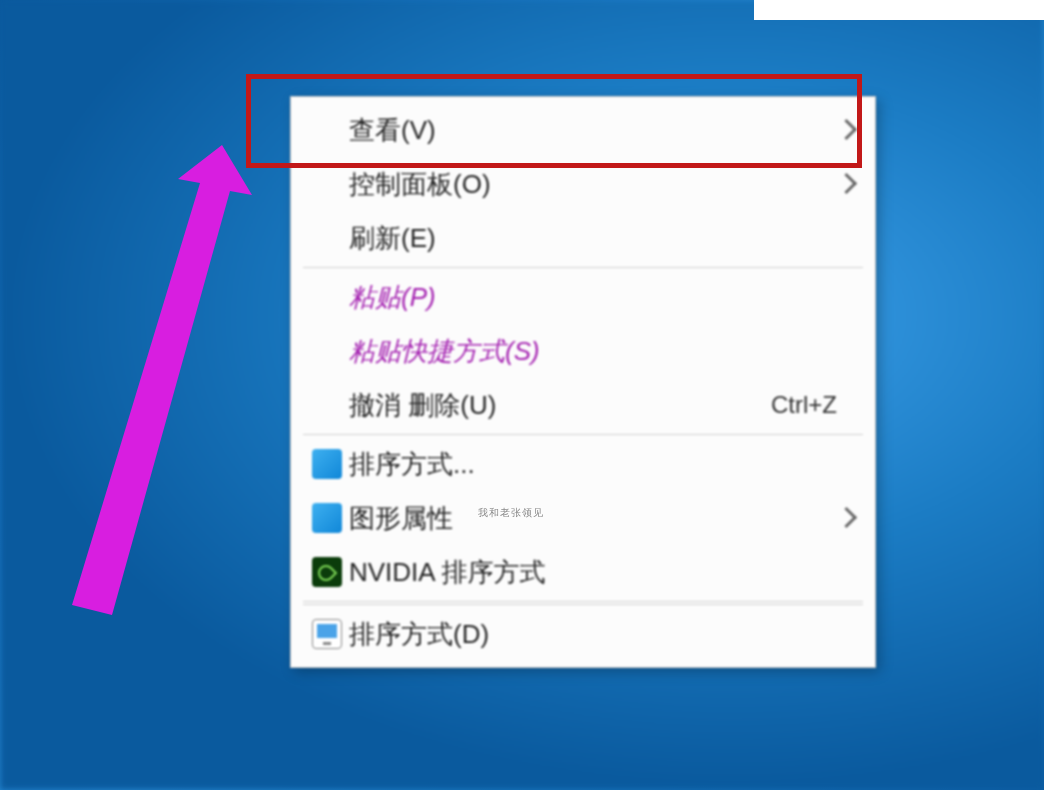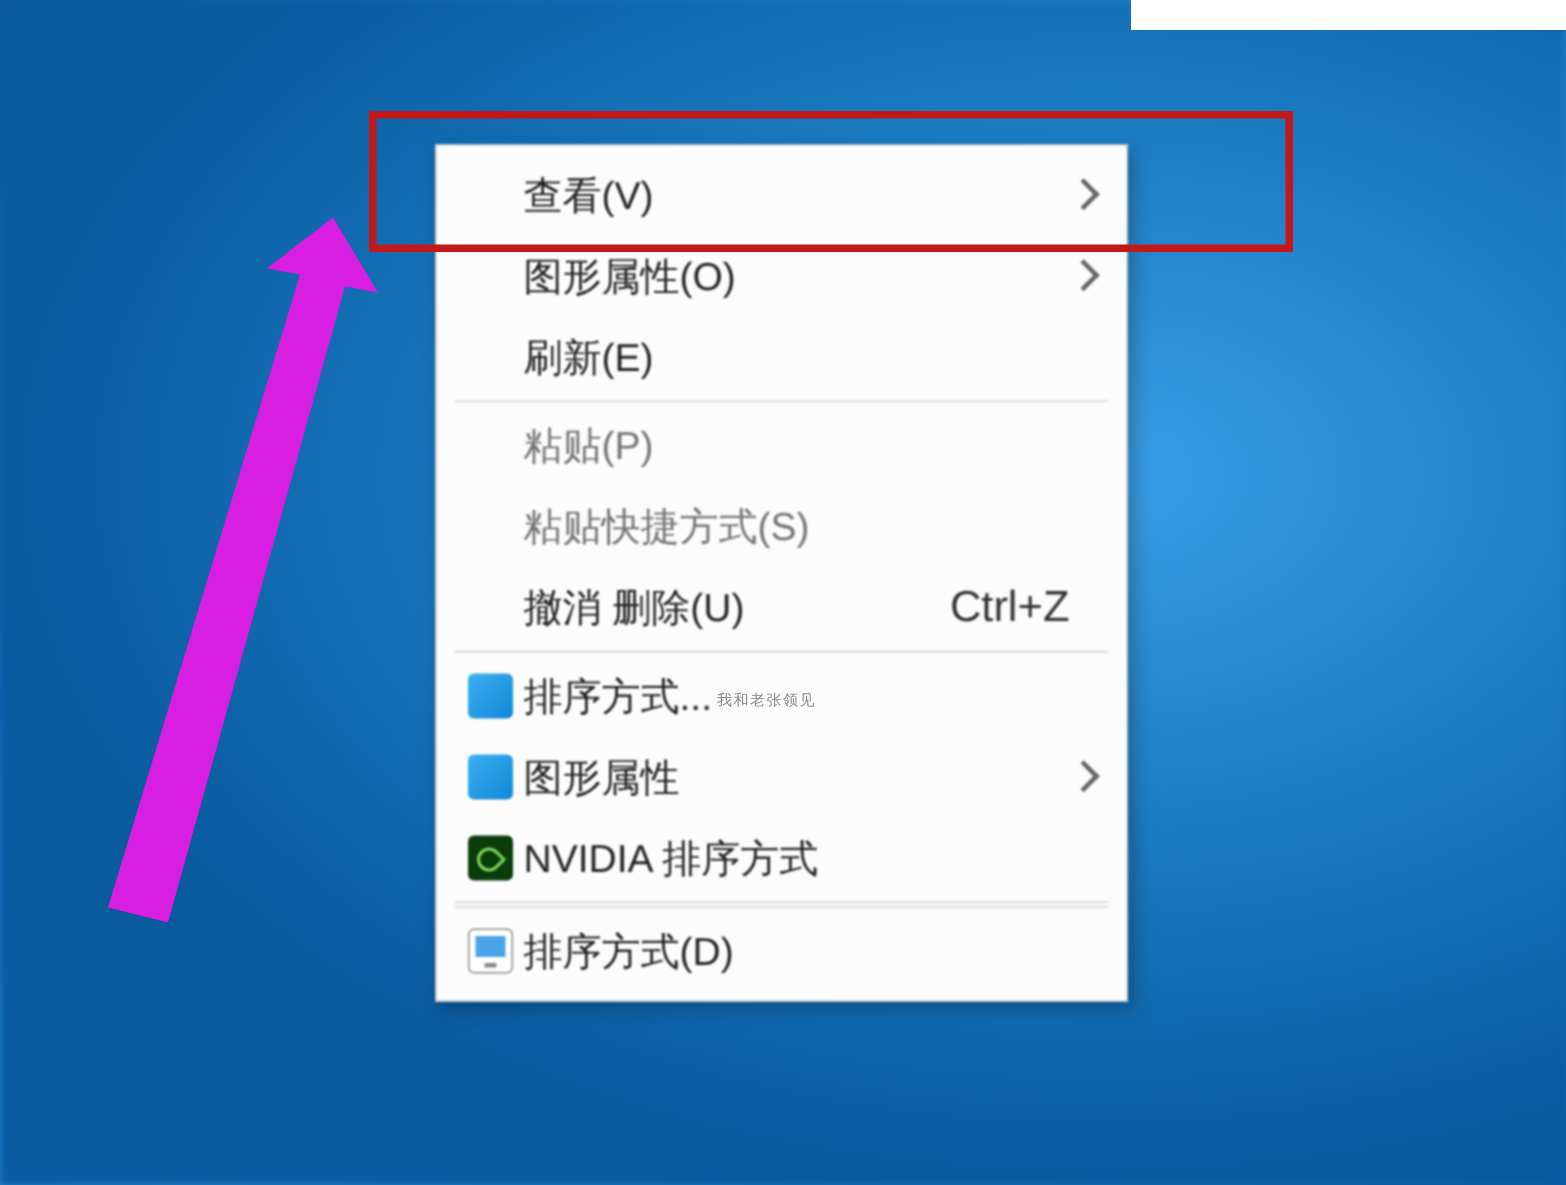--- a/index.html
+++ b/index.html
@@ -22,21 +22,21 @@
       top: 0;
       right: 0;
       width: 290px;
       height: 20px;
       background: #fff;
     }
     .context-menu {
       position: absolute;
       left: 290px;
       top: 96px;
-      width: 462px;
+      width: 586px;
       background: #fcfcfc;
       border: 1px solid #c0c0c0;
       box-shadow: 4px 4px 12px rgba(0,0,0,0.25);
       padding: 6px 0;
       filter: blur(0.8px);
     }
     .menu-item {
       display: flex;
       align-items: center;
       height: 54px;
@@ -80,23 +80,23 @@
     .icon-personalize::after{
       content:""; position:absolute; right:4px; bottom:3px; width:8px; height:8px;
       background:#d85050; transform:rotate(45deg);
     }
     .menu-label {
       font-size: 26px;
       color: #222;
       flex: 1;
       white-space: nowrap;
     }
-    .menu-label.disabled { color: #737373; }
+    .menu-label.disabled { color: #a21caf; font-style: italic; }
     .menu-shortcut {
-      font-size: 29px;
+      font-size: 24px;
       color: #333;
       margin-right: 20px;
     }
     .chevron {
       width: 22px;
       height: 22px;
       position: relative;
     }
     .chevron::before {
       content: "";
@@ -127,21 +127,21 @@
       left: 52px;
       top: 135px;
       width: 220px;
       height: 490px;
       z-index: 6;
       pointer-events: none;
     }
     .watermark {
       position: absolute;
       left: 478px;
-      top: 460px;
+      top: 506px;
       font-size: 10px;
       color: #888;
       z-index: 4;
       letter-spacing: 1px;
     }
   </style>
 </head>
 <body>
 
 <div class="desktop-bg"></div>
@@ -150,21 +150,21 @@
 <div class="context-menu">
 
   <div class="menu-item">
     <span class="menu-icon-slot"></span>
     <span class="menu-label">查看(V)</span>
     <span class="chevron"></span>
   </div>
 
   <div class="menu-item">
     <span class="menu-icon-slot"></span>
-    <span class="menu-label">图形属性(O)</span>
+    <span class="menu-label">控制面板(O)</span>
     <span class="chevron"></span>
   </div>
 
   <div class="menu-item">
     <span class="menu-icon-slot"></span>
     <span class="menu-label">刷新(E)</span>
   </div>
 
   <div class="separator"></div>
 

